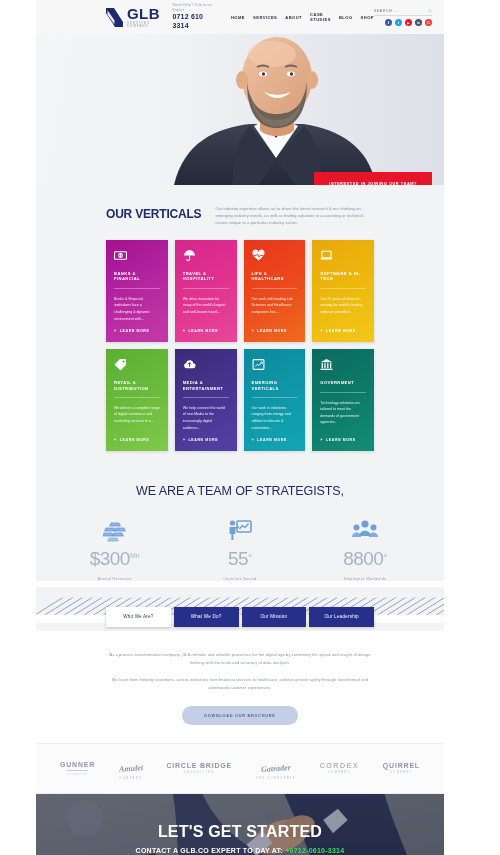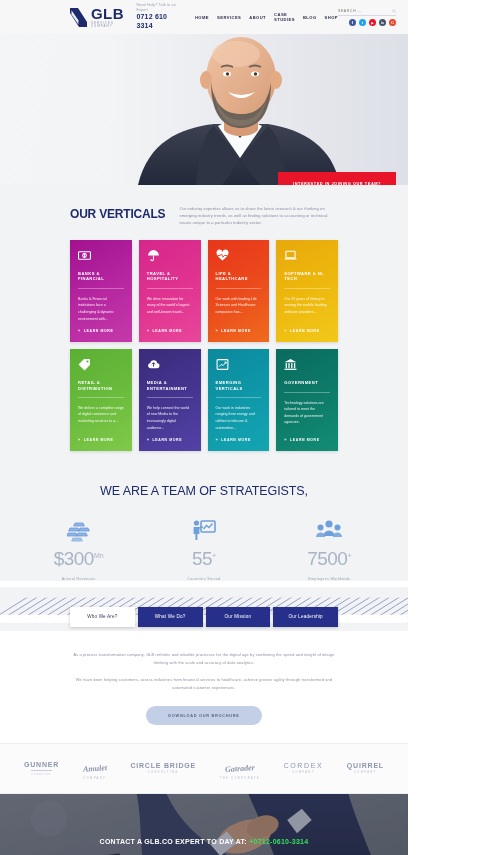--- a/index.html
+++ b/index.html
@@ -1,18 +1,18 @@
 <!DOCTYPE html>
 <html><head>
 <meta charset="utf-8">
 <style>
   *{box-sizing:border-box;margin:0;padding:0;}
   body{width:500px;height:855px;overflow:hidden;background:#fff;
        font-family:"Liberation Sans",sans-serif;-webkit-font-smoothing:antialiased;}
-  .page{width:408px;height:855px;position:relative;overflow:hidden;}
+  .page{width:408px;height:855px;position:relative;overflow:hidden;margin-left:36px;}
 
   
   .header{height:34px;background:#f7f7f8;display:flex;align-items:center;
           padding:0 12px 0 70px;position:relative;z-index:20;}
   .logo{display:flex;align-items:center;gap:4px;}
   .logo-mark{width:17px;height:19px;position:relative;flex:none;}
   .logo-mark svg{display:block;}
   .logo-txt{line-height:1;}
   .logo-name{font-size:15px;font-weight:bold;color:#1d2a6b;letter-spacing:.4px;
              font-family:"Liberation Sans",sans-serif;}
@@ -424,21 +424,21 @@
             <g fill="#6fa0db">
               <circle cx="13" cy="6" r="3.6"></circle>
                 <path d="M7.5 18 a5.5 5.5 0 0 1 11 0 z"></path>
               <circle cx="4.5" cy="9.5" r="3"></circle>
                 <path d="M0 19 a4.6 4.6 0 0 1 9.2 0 z" opacity=".85"></path>
               <circle cx="21.5" cy="9.5" r="3"></circle>
                 <path d="M16.8 19 a4.6 4.6 0 0 1 9.2 0 z" opacity=".85"></path>
             </g>
           </svg>
         </div>
-        <div class="num"><span>7500</span><sup>+</sup></div>
+        <div class="num"><span>8800</span><sup>+</sup></div>
         <div class="lbl">Employees Worldwide</div>
       </div>
 
     </div>
   </div>
 
   <div class="tabzone">
     <svg class="stripes" viewBox="0 0 500 44" preserveAspectRatio="none">
       <rect width="500" height="44" fill="#f2f3f5"></rect>
       <g stroke="#2a3590" stroke-width="1" opacity=".55">
@@ -561,20 +561,21 @@
       <rect x="85" y="78" width="65" height="40" rx="3" fill="#252b3c" transform="rotate(-8 110 96)"></rect>
 
       <g fill="none" stroke="#cfd4dd" stroke-width="3" opacity=".8">
         <circle cx="455" cy="96" r="13"></circle>
           <circle cx="492" cy="92" r="13"></circle>
         <line x1="468" y1="95" x2="479" y2="93"></line>
       </g>
     </svg>
     <div class="veil"></div>
     <div class="inner">
+      <h2>LET'S GET STARTED</h2>
       <div class="sub">
         <span>CONTACT A GLB.CO EXPERT TO DAY AT: </span><span class="ph">+0712-0610-3314</span>
       </div>
       <button class="btn-contact">CONTACT US NOW</button>
     </div>
   </div>
 
 </div>
 
 </body></html>

